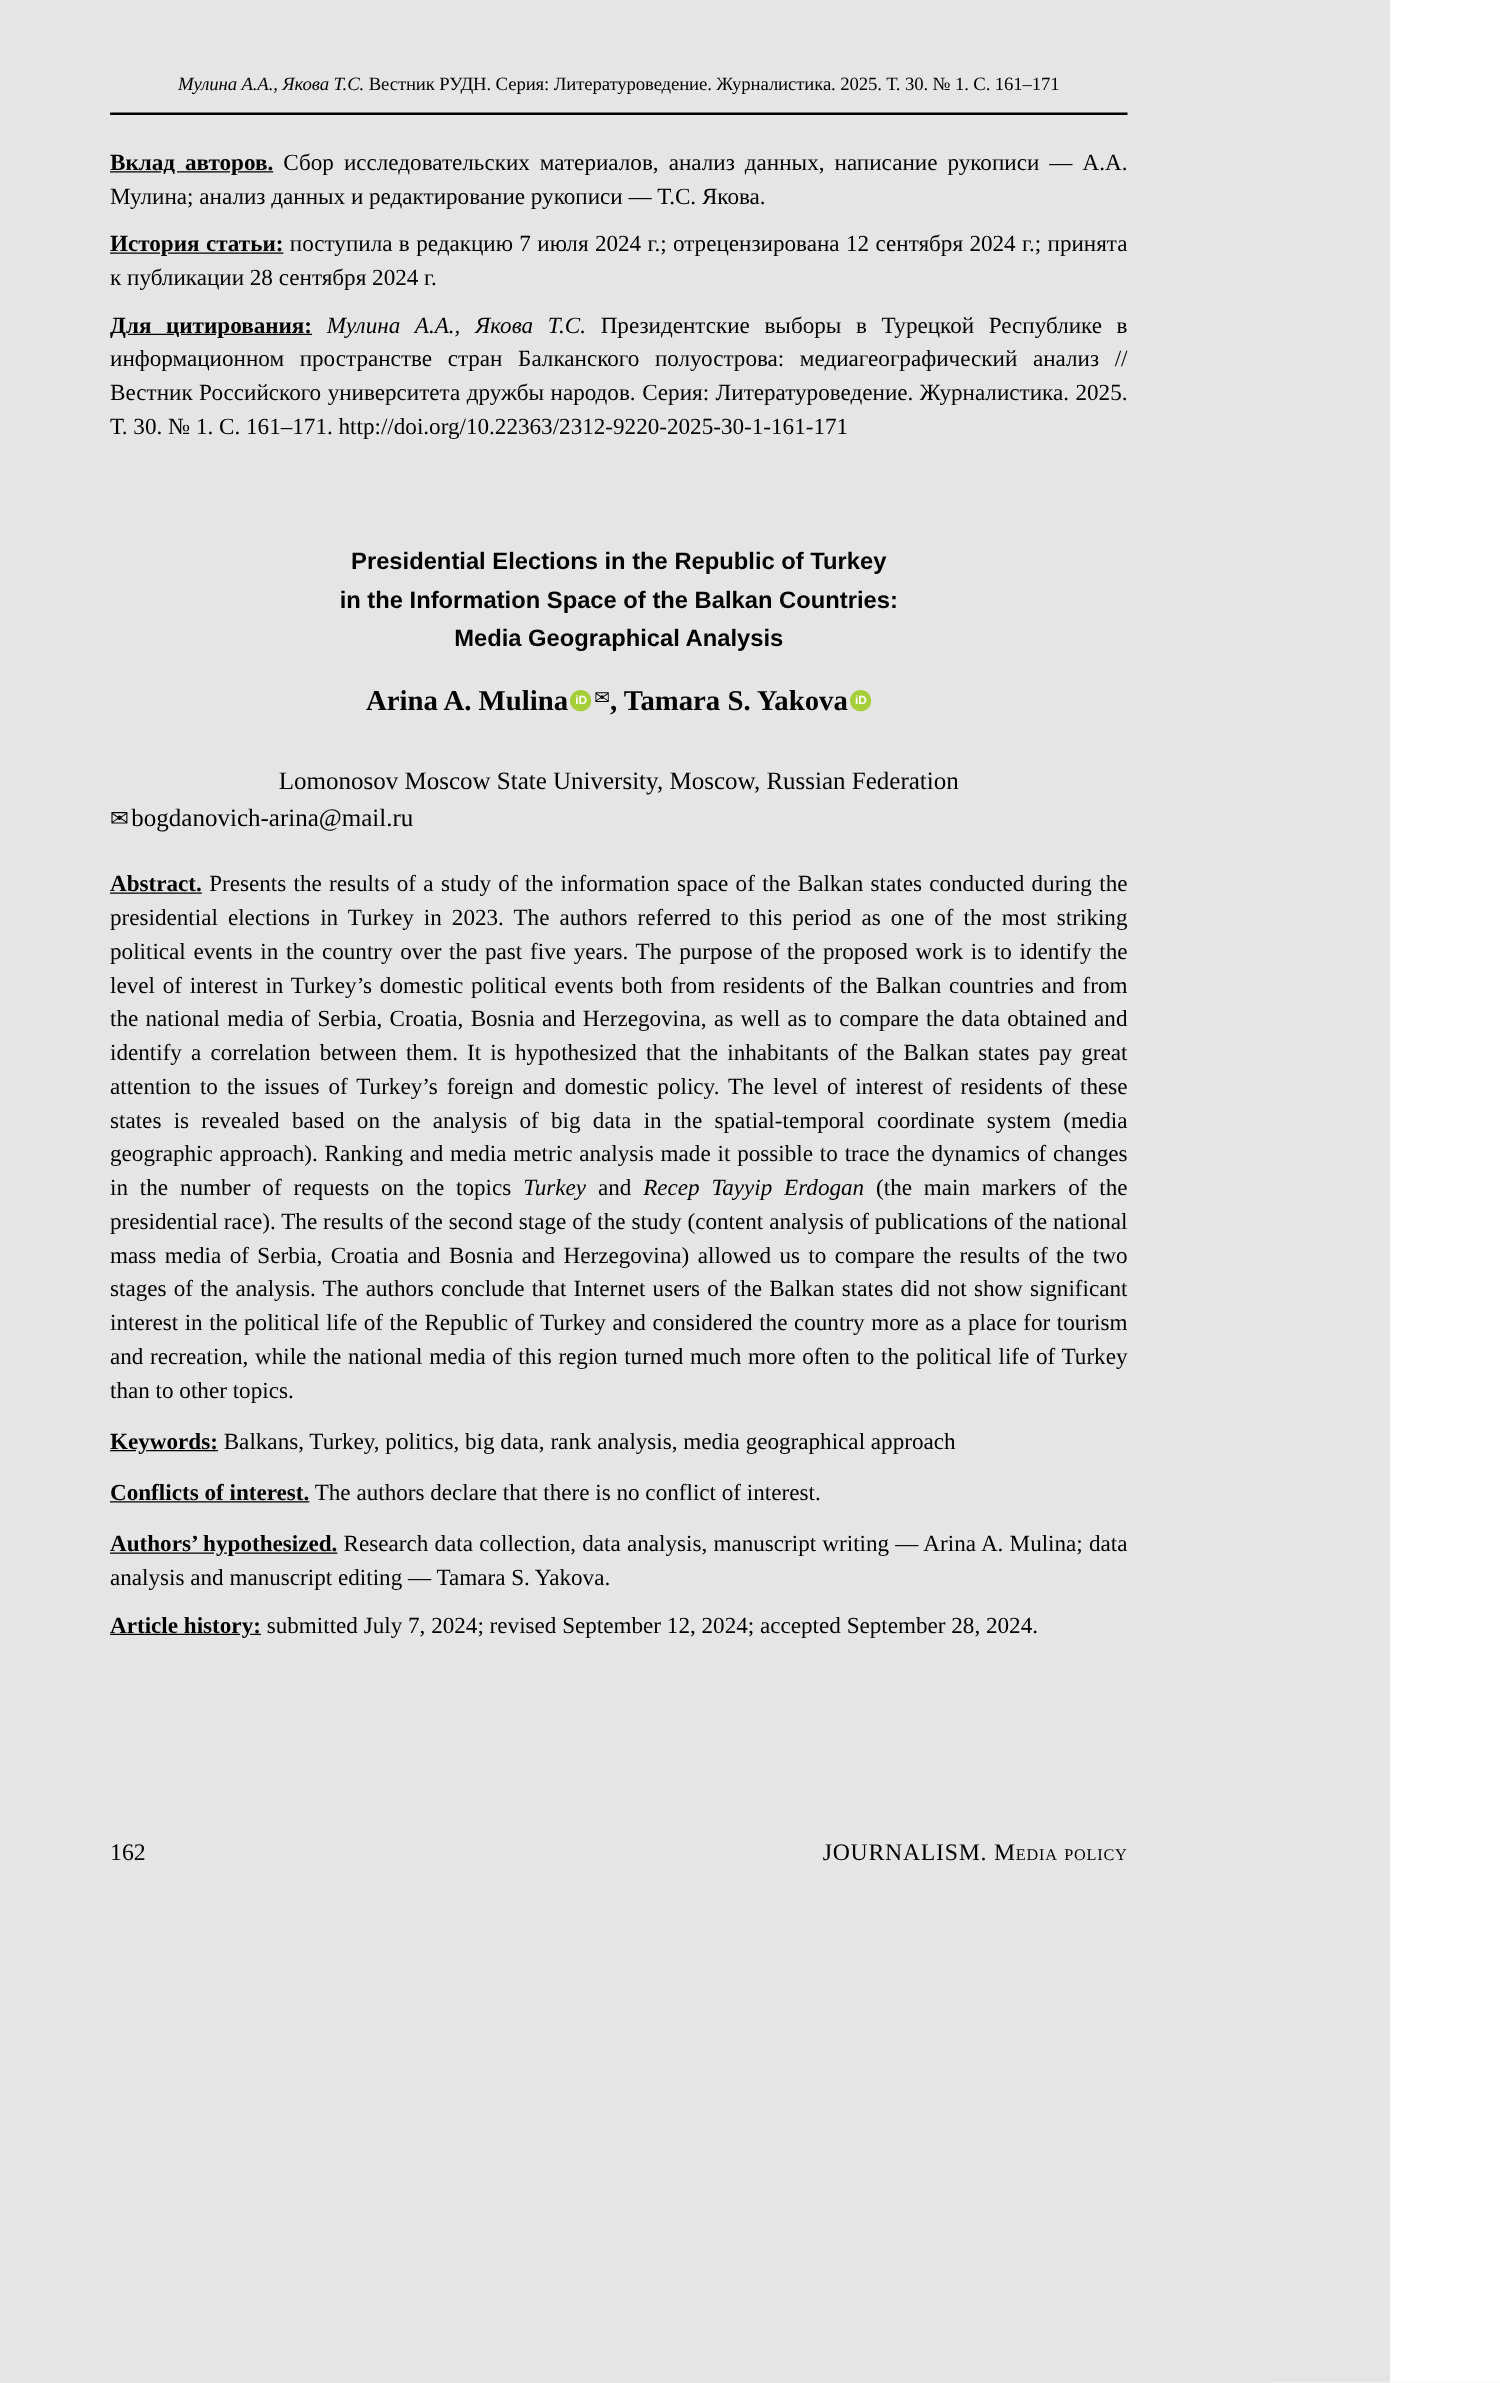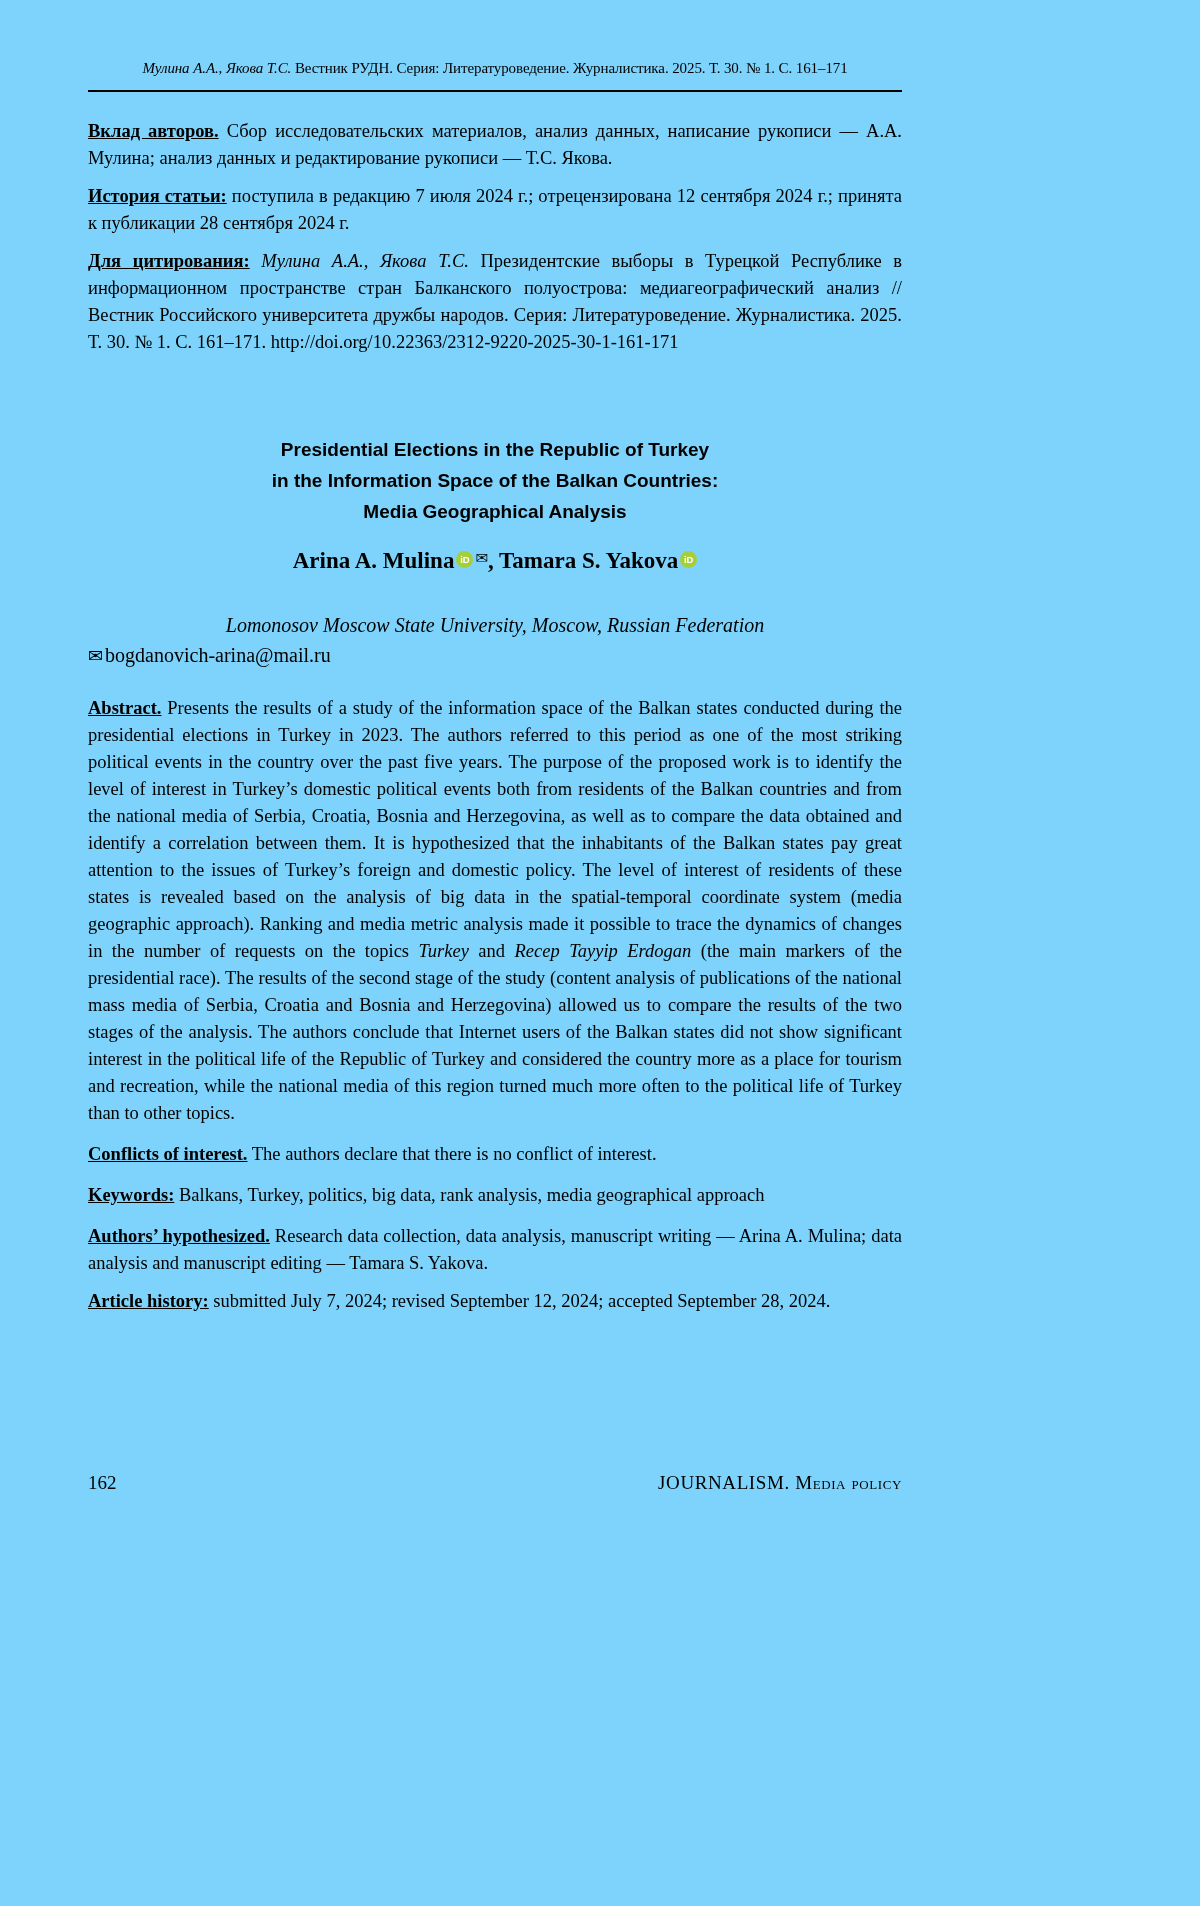--- a/index.html
+++ b/index.html
@@ -4,21 +4,21 @@
 <style>
   * { margin:0; padding:0; box-sizing:border-box; }
   html, body { background:#ffffff; }
   body {
     width:1200px; height:1906px;
     font-family:"Liberation Serif", serif;
     color:#000;
     position:relative;
     overflow:hidden;
   }
-  .page { position:relative; width:1200px; height:1906px; background:#7dd3fc; }
+  .page { position:relative; width:1112px; height:1906px; background:#e5e5e5; }
   .content { position:absolute; left:88px; top:0; width:814px; }
 
   .running-head {
     margin-top:60px;
     font-size:15px;
     text-align:center;
     white-space:nowrap;
     letter-spacing:-0.1px;
   }
   .rh-authors { font-style:italic; }
@@ -71,21 +71,20 @@
     font-weight:normal;
     font-size:15px;
     vertical-align:5px;
     margin-left:2px;
     cursor:pointer;
   }
 
   .affiliation {
     margin-top:36px;
     text-align:center;
-    font-style:italic;
     font-size:20px;
     line-height:26px;
   }
   .email-line {
     margin-top:4px;
     font-size:20px;
     line-height:26px;
   }
   .mail-glyph { font-family:"DejaVu Sans", sans-serif; font-size:18px; margin-right:2px; }
   .email { cursor:pointer; }
@@ -128,23 +127,23 @@
     </div>
 
     <div class="authors"><span>Arina A. Mulina</span><span class="orcid"><span>iD</span></span><span class="sup-mail">✉</span><span>, </span><span>Tamara S. Yakova</span><span class="orcid"><span>iD</span></span></div>
 
     <div class="affiliation">Lomonosov Moscow State University, Moscow, Russian Federation</div>
 
     <div class="email-line"><span class="mail-glyph">✉</span><span class="email">bogdanovich-arina@mail.ru</span></div>
 
     <p class="para abstract"><span class="b">Abstract.</span><span> Presents the results of a study of the information space of the Balkan states conducted during the presidential elections in Turkey in 2023. The authors referred to this period as one of the most striking political events in the country over the past five years. The purpose of the proposed work is to identify the level of interest in Turkey’s domestic political events both from residents of the Balkan countries and from the national media of Serbia, Croatia, Bosnia and Herzegovina, as well as to compare the data obtained and identify a correlation between them. It is hypothesized that the inhabitants of the Balkan states pay great attention to the issues of Turkey’s foreign and domestic policy. The level of interest of residents of these states is revealed based on the analysis of big data in the spatial-temporal coordinate system (media geographic approach). Ranking and media metric analysis made it possible to trace the dynamics of changes in the number of requests on the topics </span><i>Turkey</i><span> and </span><i>Recep Tayyip Erdogan</i><span> (the main markers of the presidential race). The results of the second stage of the study (content analysis of publications of the national mass media of Serbia, Croatia and Bosnia and Herzegovina) allowed us to compare the results of the two stages of the analysis. The authors conclude that Internet users of the Balkan states did not show significant interest in the political life of the Republic of Turkey and considered the country more as a place for tourism and recreation, while the national media of this region turned much more often to the political life of Turkey than to other topics.</span></p>
 
+    <p class="para tail"><span class="b">Keywords:</span><span> Balkans, Turkey, politics, big data, rank analysis, media geographical approach</span></p>
+
     <p class="para tail"><span class="b">Conflicts of interest.</span><span> The authors declare that there is no conflict of interest.</span></p>
-
-    <p class="para tail"><span class="b">Keywords:</span><span> Balkans, Turkey, politics, big data, rank analysis, media geographical approach</span></p>
 
     <p class="para tail"><span class="b">Authors’ hypothesized.</span><span> Research data collection, data analysis, manuscript writing — Arina A. Mulina; data analysis and manuscript editing — Tamara S. Yakova.</span></p>
 
     <p class="para"><span class="b">Article history:</span><span> submitted July 7, 2024; revised September 12, 2024; accepted September 28, 2024.</span></p>
 
   </div>
 
   <div class="footer">
     <span>162</span>
     <span class="footer-right"><span>JOURNALISM. </span><span class="sc">Media policy</span></span>

